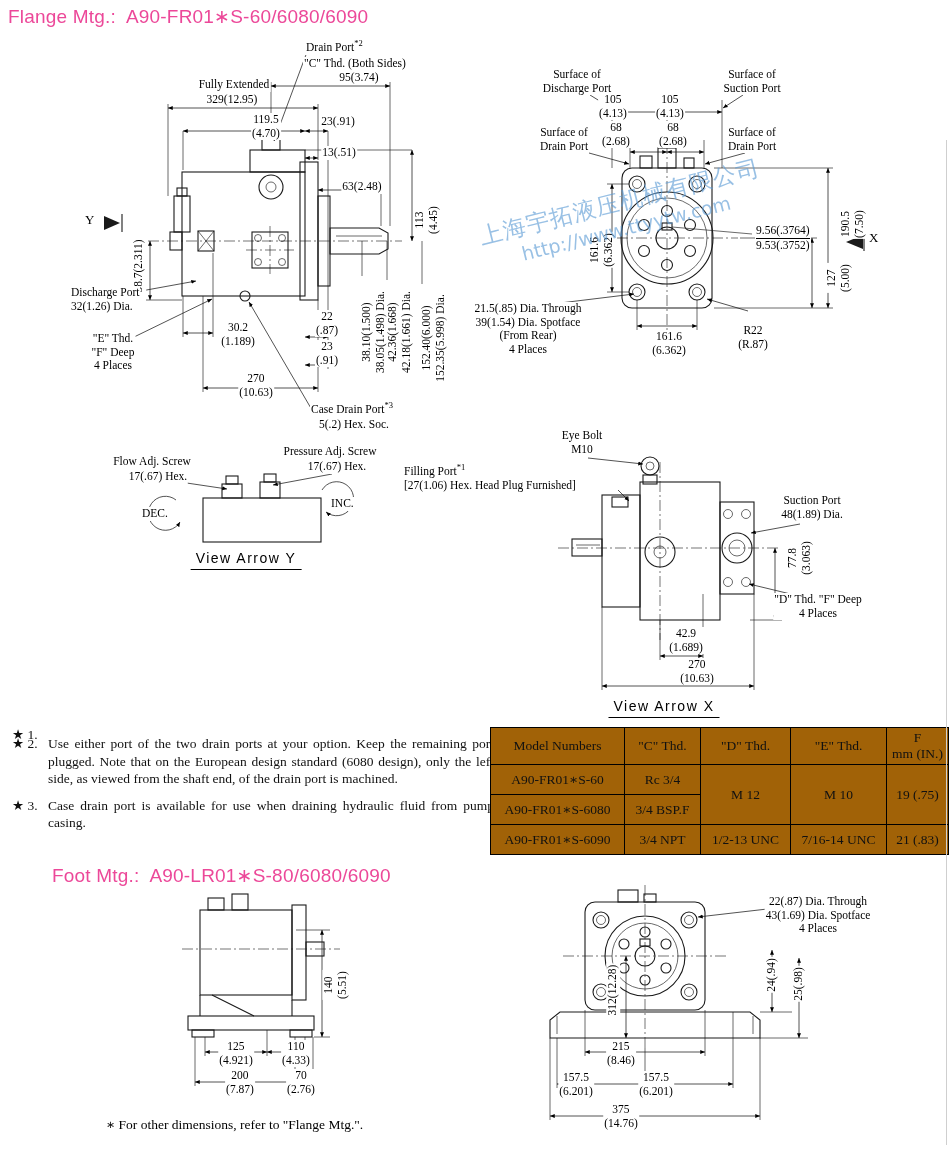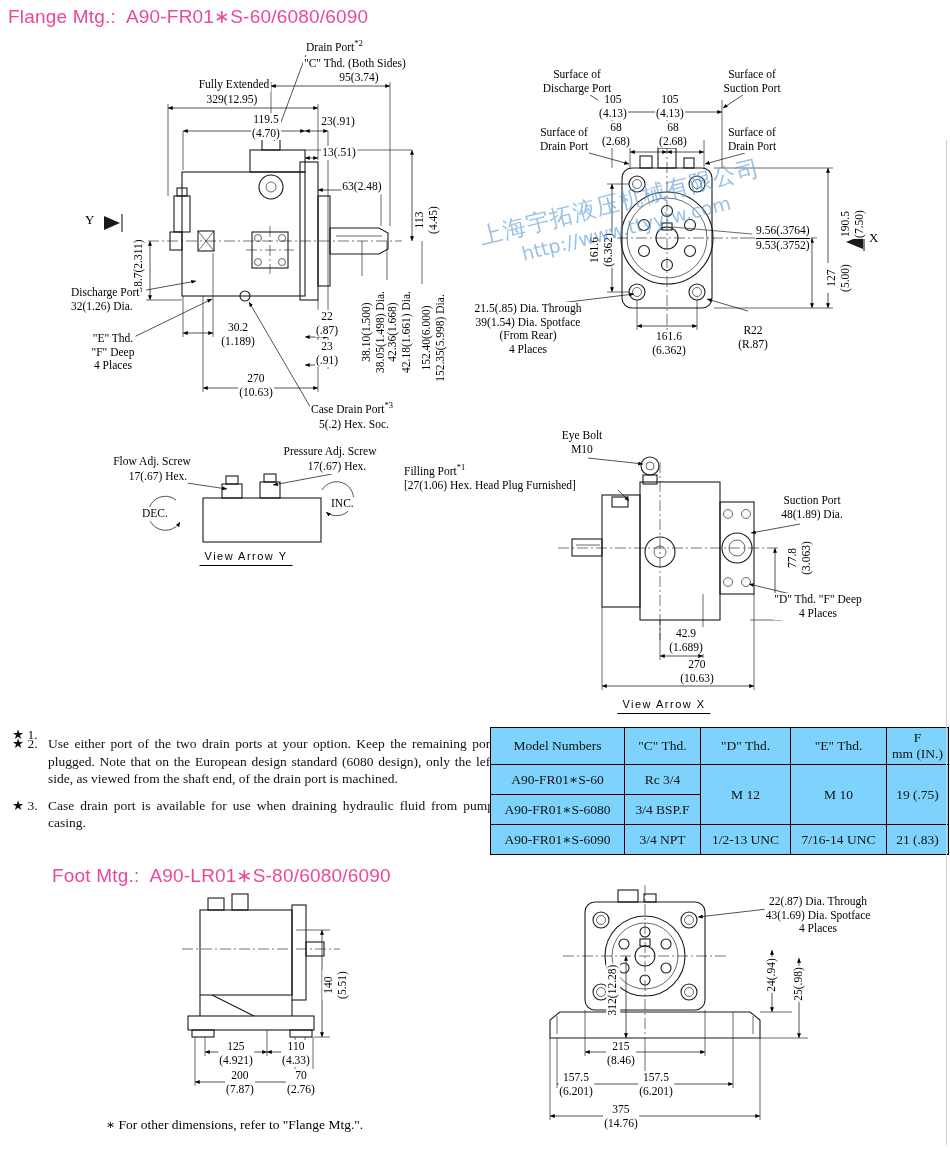--- a/index.html
+++ b/index.html
@@ -5,27 +5,27 @@
   html,body{margin:0;padding:0}
   body{width:950px;height:1149px;position:relative;background:#fff;color:#111;
        font-family:"Liberation Serif","DejaVu Serif",serif;overflow:hidden}
   svg.geo{position:absolute;left:0;top:0;z-index:1}
   .lab{position:absolute;z-index:3;font-size:11.5px;line-height:1.18;white-space:pre-line;
        background:#fff;padding:0 1px;color:#000}
   .hc{transform:translateX(-50%);text-align:center}
   .vlab{transform:translate(-50%,-50%) rotate(-90deg);text-align:center}
   .title{position:absolute;z-index:3;font-family:"Liberation Sans","DejaVu Sans",sans-serif;
          font-size:19px;color:#ec4899;letter-spacing:.2px;white-space:pre}
-  .caption{font-family:"Liberation Sans","DejaVu Sans",sans-serif;font-size:11px;
+  .caption{font-family:"Liberation Sans","DejaVu Sans",sans-serif;font-size:14px;
            letter-spacing:1.5px;border-bottom:1.3px solid #000;padding:0 5px 2px;background:transparent}
   .notes{position:absolute;left:12px;top:726px;width:482px;z-index:3;font-size:13.5px;line-height:1.3}
   .note{position:relative;padding-left:36px;margin-bottom:9px;text-align:justify}
   .note .mk{position:absolute;left:0;top:0}
   #spec-table{position:absolute;left:490px;top:727px;z-index:3;border-collapse:collapse;
-              font-size:13.5px;text-align:center;background:#7dd3fc}
+              font-size:13.5px;text-align:center;background:#a16207}
   #spec-table th,#spec-table td{border:1.2px solid #000;padding:1px 4px;font-weight:normal;white-space:pre-line}
   #spec-table th{height:34px}
   #spec-table td{height:27px}
   .wm{position:absolute;left:472px;top:224px;width:310px;z-index:4;color:#5b9bd5;opacity:.62;
       transform:rotate(-14deg);transform-origin:left center;
       font-family:"DejaVu Sans","Liberation Sans",sans-serif;text-align:center;pointer-events:none}
   .wm .l1{font-size:23px;letter-spacing:1px}
   .wm .l2{font-size:19px}
   .edge{position:absolute;right:3px;top:140px;width:1px;height:1005px;background:#cfcfcf;z-index:5}
   sup{font-size:8.5px;vertical-align:super;line-height:0}

